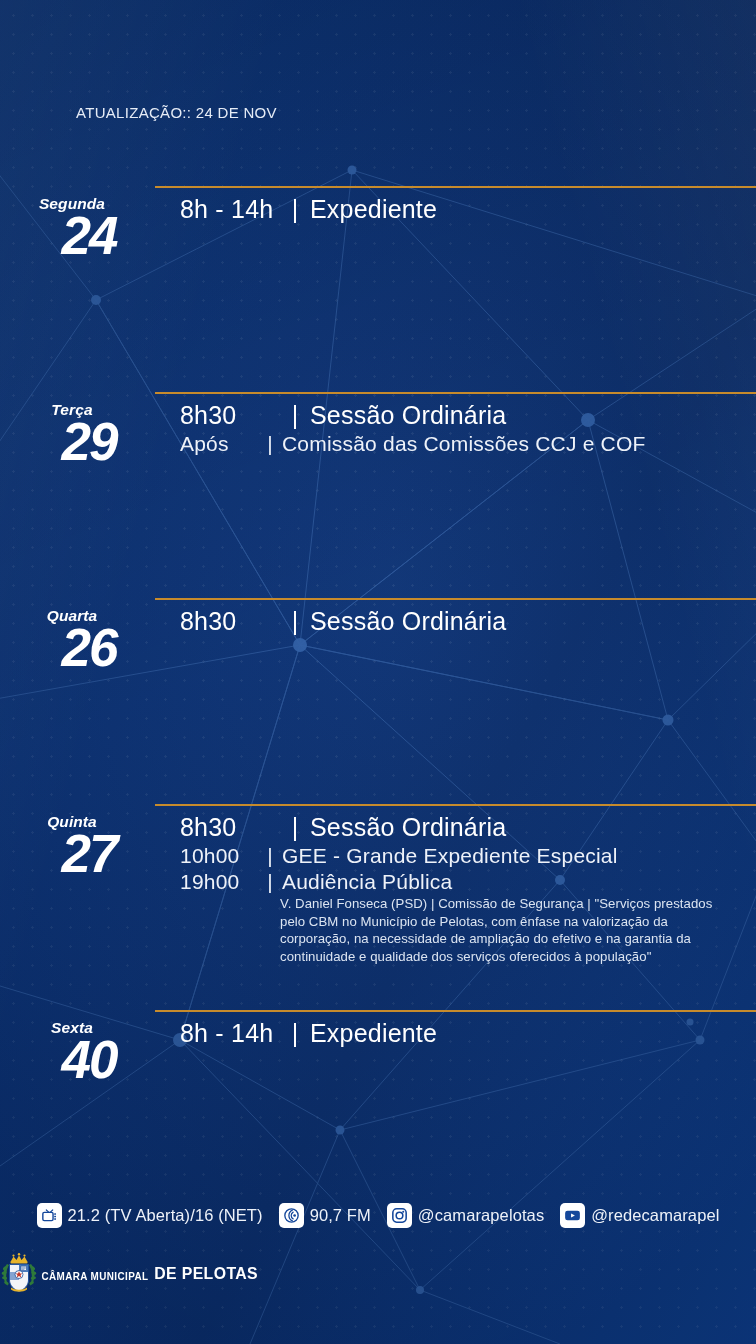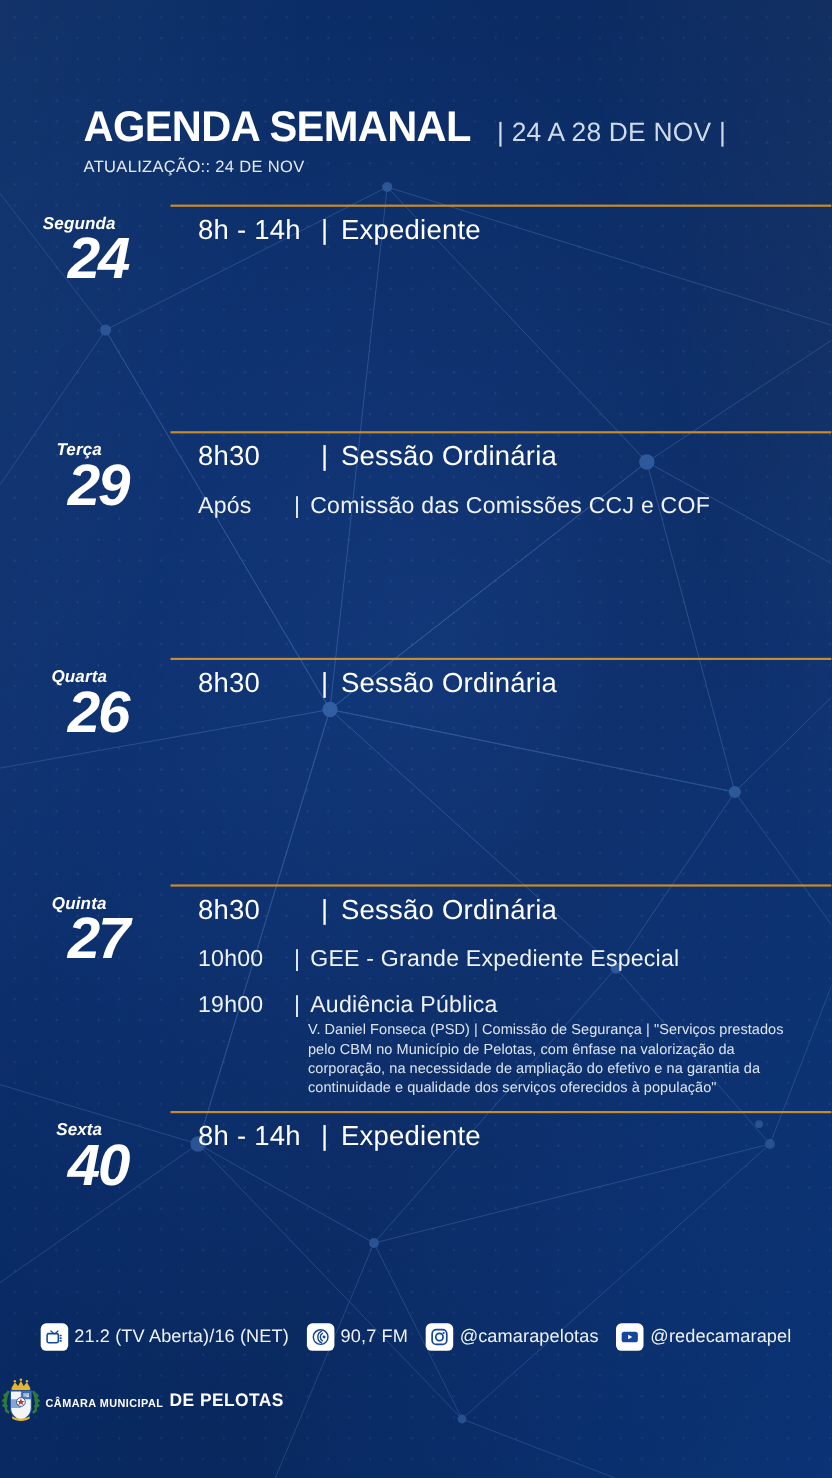--- a/index.html
+++ b/index.html
@@ -93,21 +93,21 @@
     color:#ffffff; flex:0 0 auto;
   }
   .entry-pipe { color:#ffffff; flex:0 0 auto; text-align:center; }
   .entry-label { color:#ffffff; flex:0 0 auto; }
 
   
   .entry.primary .entry-time  { font-size:25px; width:100px; letter-spacing:0.2px; }
   .entry.primary .entry-pipe  { font-size:25px; width:30px; }
   .entry.primary .entry-label { font-size:25px; letter-spacing:0.2px; }
 
-  .entry.secondary { margin-top:18px; }
+  .entry.secondary { margin-top:2px; }
   .entry.secondary .entry-time  { font-size:21px; width:78px; color:#eef2f9; letter-spacing:0.2px; }
   .entry.secondary .entry-pipe  { font-size:21px; width:24px; color:#eef2f9; }
   .entry.secondary .entry-label { font-size:21px; color:#eef2f9; letter-spacing:0.2px; }
 
   .note {
     font-size:13.2px; color:#dbe4f1;
     line-height:1.34; letter-spacing:0.05px;
     margin-top:1px; margin-left:100px;
     max-width:466px; white-space:normal;
   }
@@ -191,24 +191,20 @@
     <circle cx="420" cy="1290" r="4"></circle>
     <circle cx="690" cy="1022" r="3.5"></circle>
   </g>
 </svg>
 
 <div id="bg-vig"></div>
 
 <div id="content">
 
   <div id="header">
-    <div id="title-row">
-      <span id="title-main">AGENDA SEMANAL</span>
-      <span id="title-range">| 24 A 28 DE NOV  |</span>
-    </div>
     <div id="update-line">ATUALIZAÇÃO:: 24 DE NOV</div>
   </div>
 
   <div id="day-rows">
       <div class="day-row" style="top: 186px;">
         <div class="rule"></div>
         <div class="day-col">
           <div class="day-name">Segunda</div>
           <div class="day-num">24</div>
         </div>

